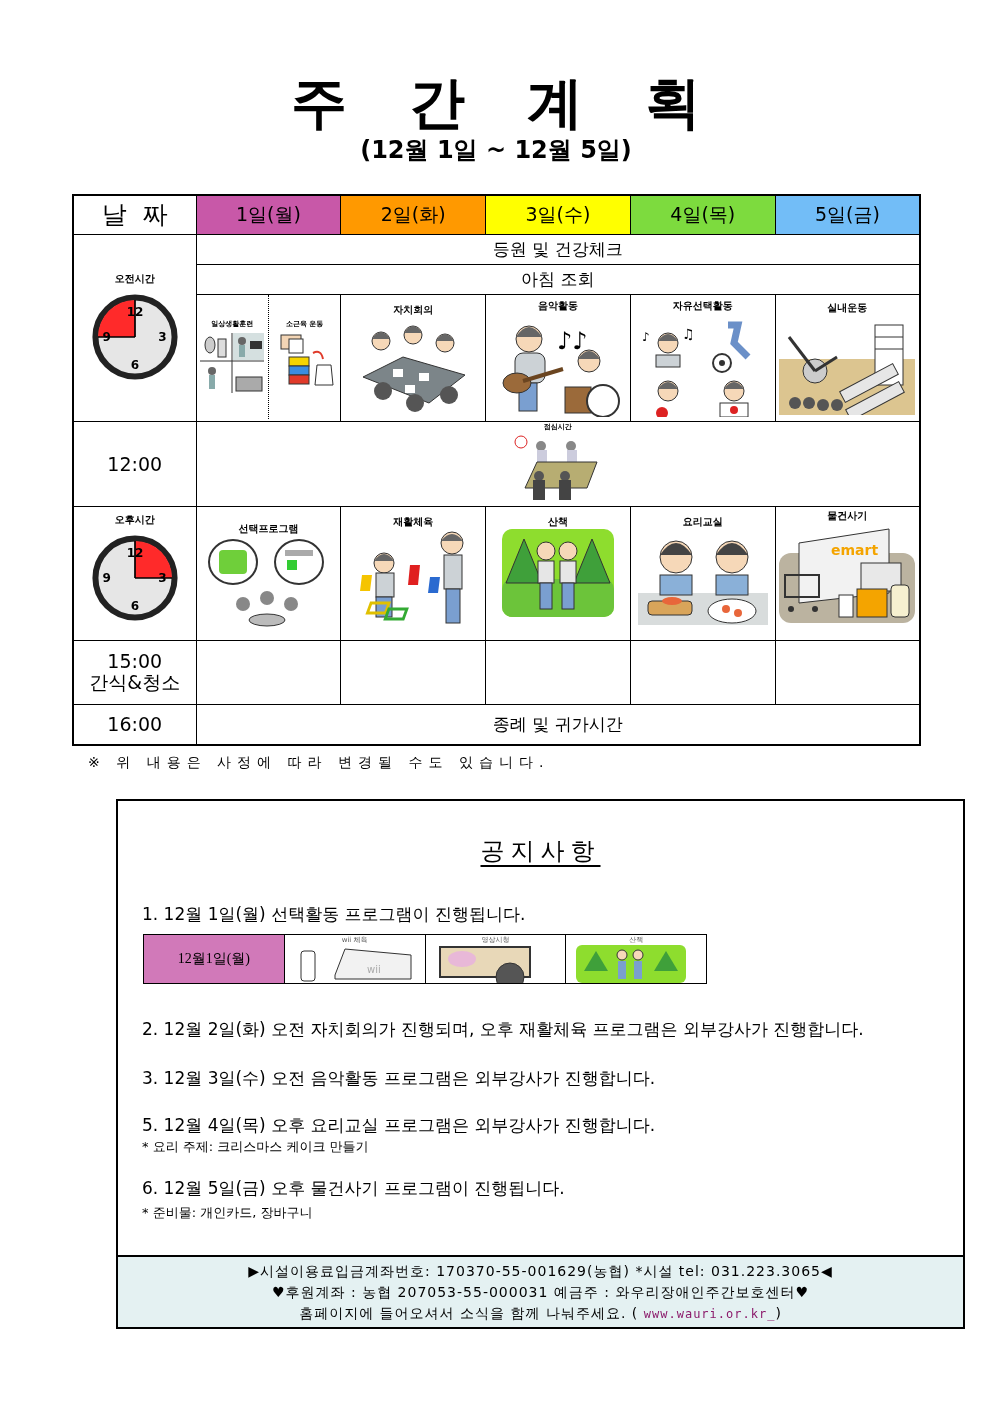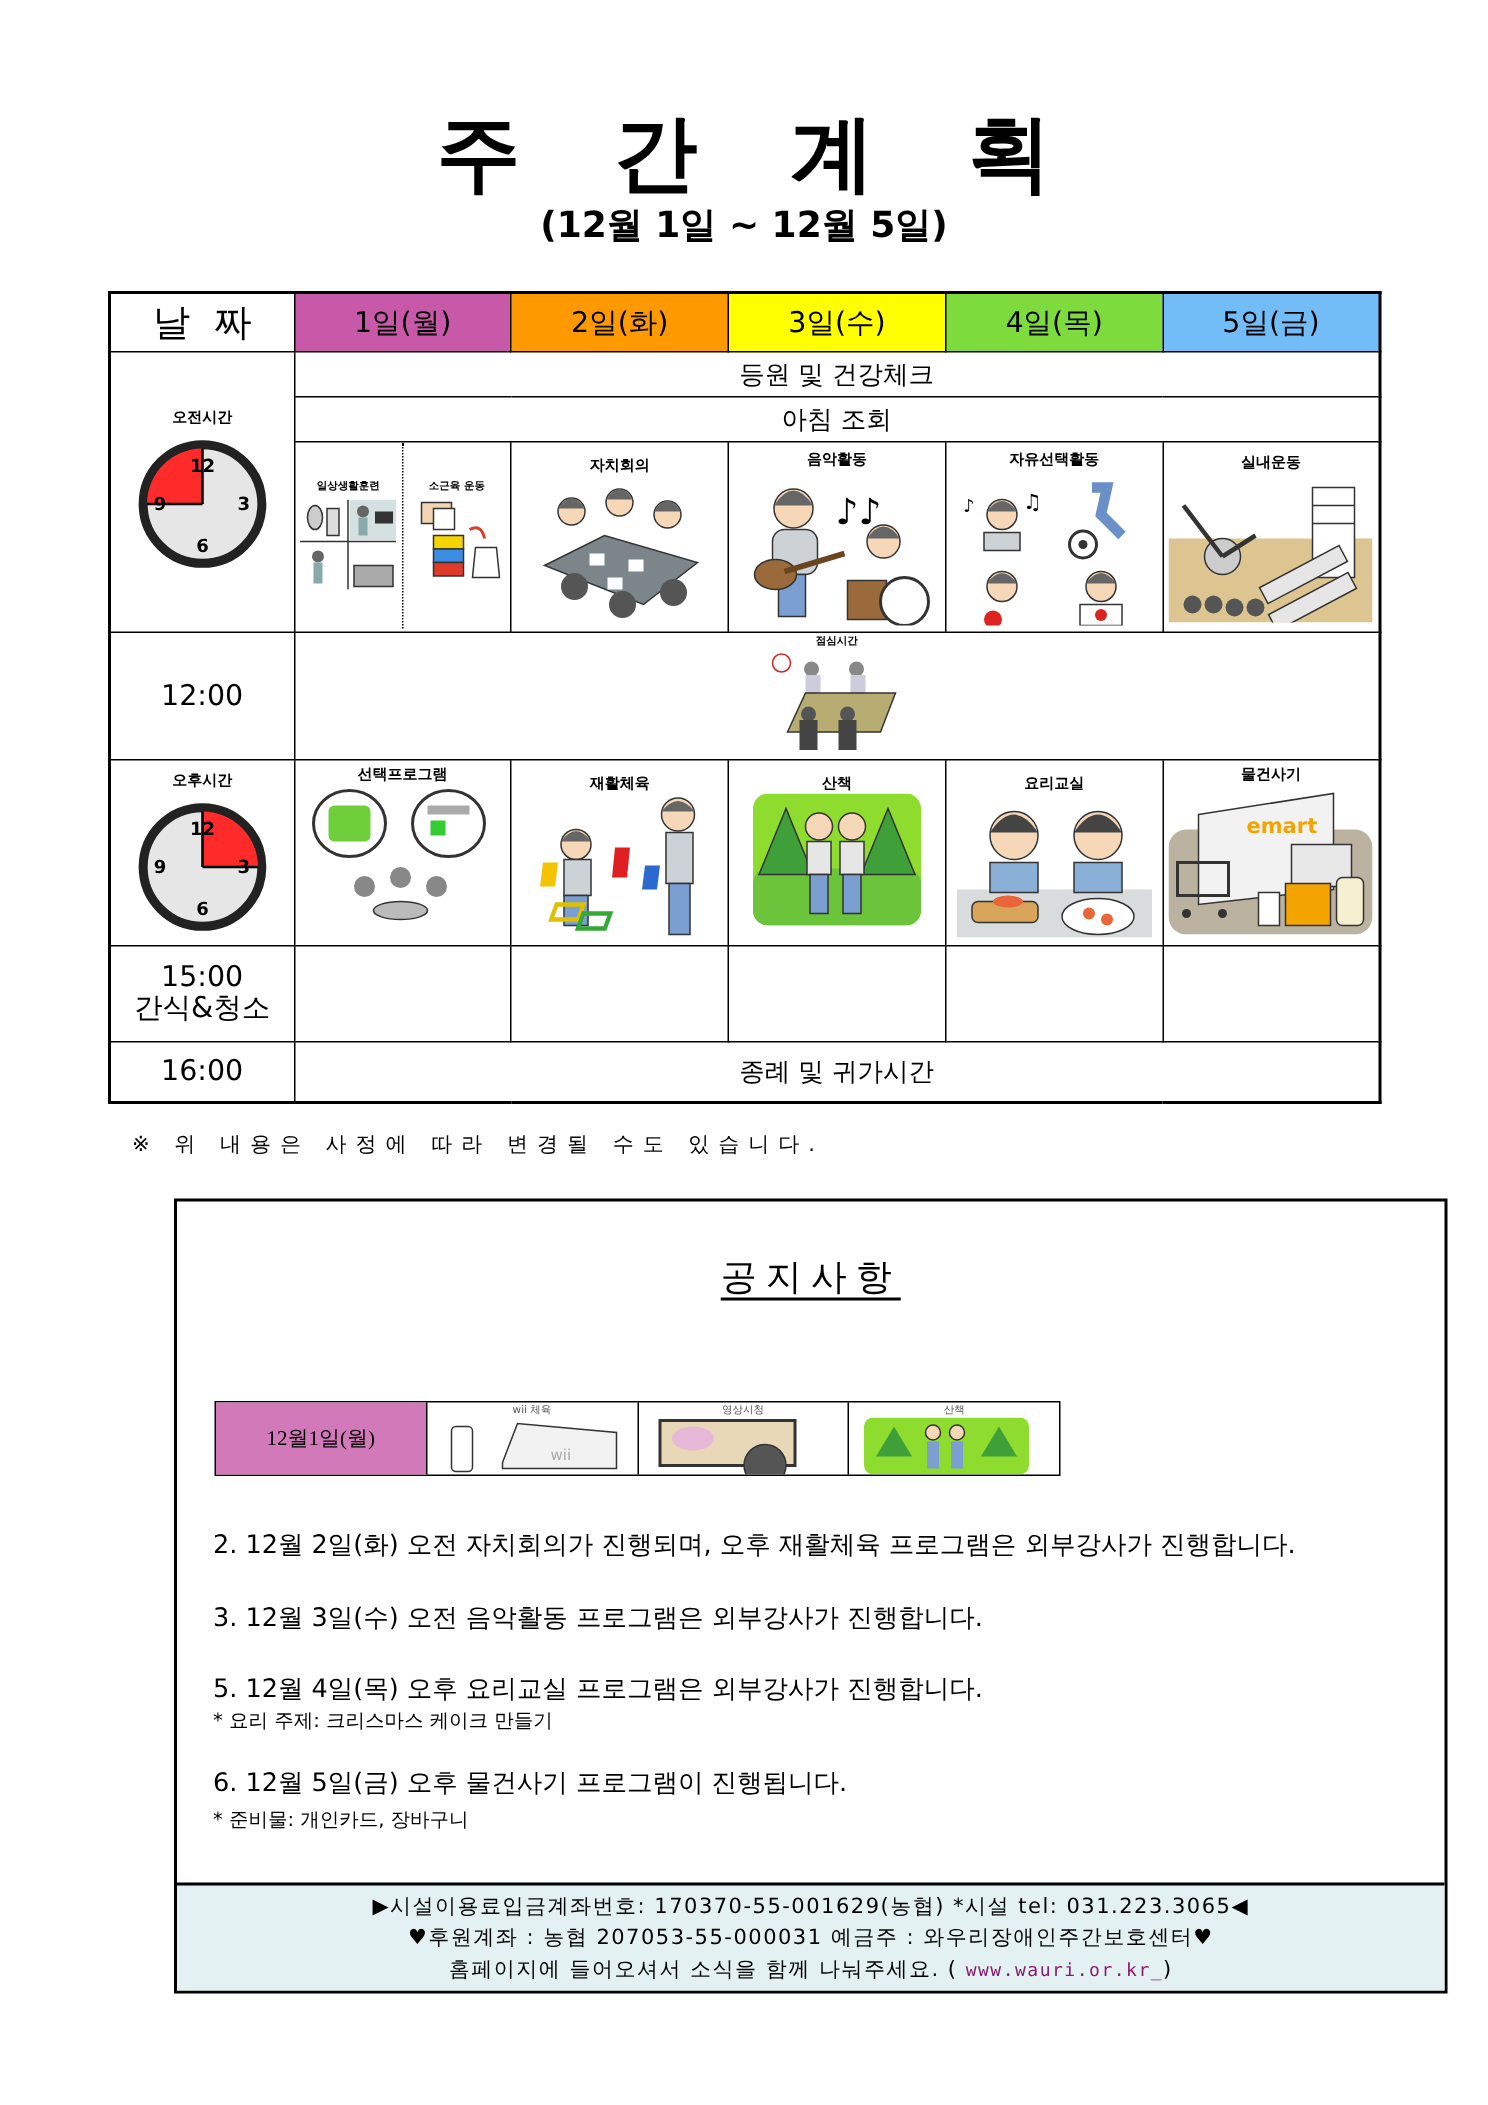--- a/index.html
+++ b/index.html
@@ -207,21 +207,21 @@
         <path d="M50 50 L50 7 A43 43 0 0 1 93 50 Z" fill="#ff2a2a"></path>
         <line x1="50" y1="50" x2="50" y2="7" stroke="#000" stroke-width="2"></line>
         <line x1="50" y1="50" x2="93" y2="50" stroke="#000" stroke-width="2"></line>
         <text x="50" y="25" font-size="14" font-weight="bold" text-anchor="middle" font-family="DejaVu Sans, sans-serif">12</text>
         <text x="82" y="55" font-size="14" font-weight="bold" text-anchor="middle" font-family="DejaVu Sans, sans-serif">3</text>
         <text x="50" y="87" font-size="14" font-weight="bold" text-anchor="middle" font-family="DejaVu Sans, sans-serif">6</text>
         <text x="17" y="55" font-size="14" font-weight="bold" text-anchor="middle" font-family="DejaVu Sans, sans-serif">9</text>
       </svg>
     </td>
     <td class="act" style="height:118px">
-      <span class="lbl" style="margin-top:2px">선택프로그램</span>
+      <span class="lbl" style="margin-top:15px">선택프로그램</span>
       <svg width="130" height="100" viewBox="0 0 130 100">
         <ellipse cx="30" cy="26" rx="24" ry="22" fill="#fff" stroke="#333" stroke-width="2"></ellipse>
         <rect x="16" y="14" width="28" height="24" rx="4" fill="#6fcf3a"></rect>
         <ellipse cx="96" cy="26" rx="24" ry="22" fill="#fff" stroke="#333" stroke-width="2"></ellipse>
         <rect x="82" y="14" width="28" height="6" fill="#aaa"></rect>
             <rect x="84" y="24" width="10" height="10" fill="#3c3"></rect>
         <ellipse cx="64" cy="84" rx="18" ry="6" fill="#bbb" stroke="#333"></ellipse>
         <circle cx="40" cy="68" r="7" fill="#888"></circle>
             <circle cx="64" cy="62" r="7" fill="#888"></circle>
             <circle cx="88" cy="68" r="7" fill="#888"></circle>
@@ -310,20 +310,21 @@
     <td colspan="5" style="font-size:17px">종례 및 귀가시간</td>
   </tr>
 </tbody>
   </table>
 
 <div class="note">※ 위 내용은 사정에 따라 변경될 수도 있습니다.</div>
 
 <div class="notice">
   <div class="notice-title"><span>공지사항</span></div>
 
+  <div class="item" style="top:102px">1. 12월 1일(월) 선택활동 프로그램이 진행됩니다.</div>
   <div class="strip">
     <div>12월1일(월)</div>
     <div>
       <span class="sl">wii 체육</span>
       <svg width="130" height="38" viewBox="0 0 130 38">
         <rect x="16" y="6" width="14" height="30" rx="3" fill="#fff" stroke="#333"></rect>
         <polygon points="50,30 60,4 126,10 126,34 50,34" fill="#f2f2f2" stroke="#333"></polygon>
         <text x="82" y="28" font-size="10" fill="#aaa" font-family="DejaVu Sans, sans-serif">wii</text>
       </svg>
     </div>

